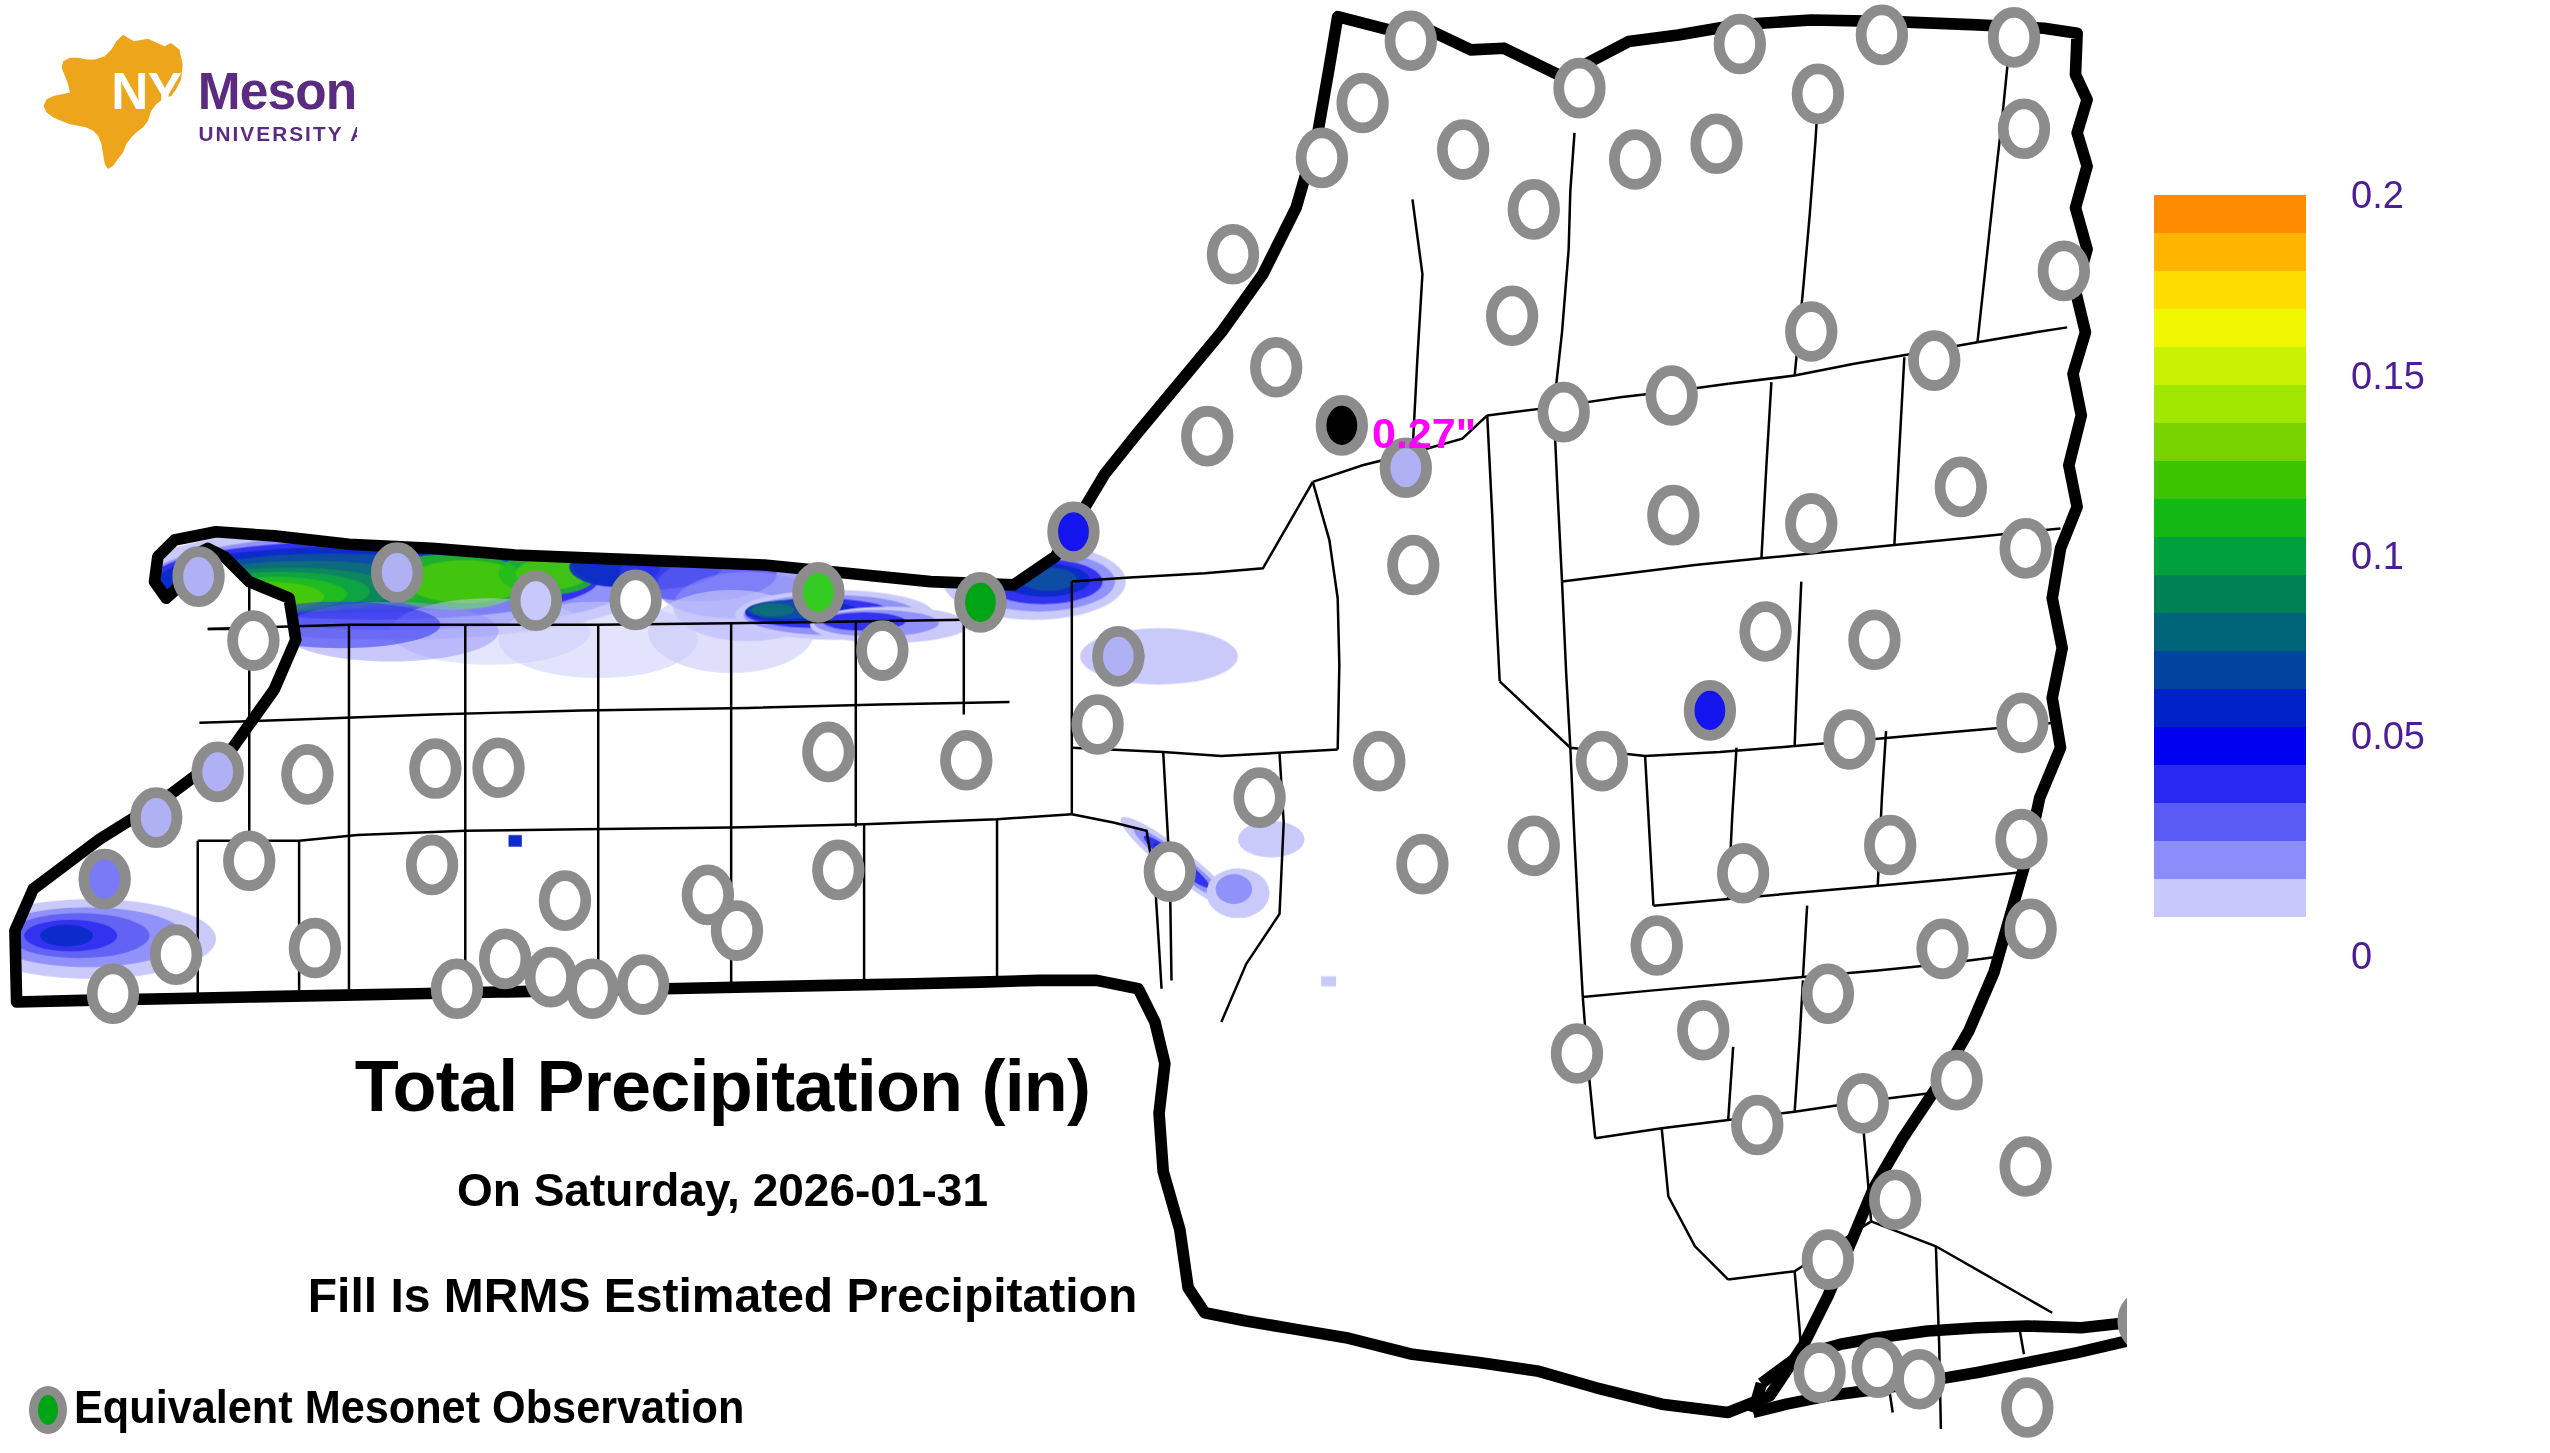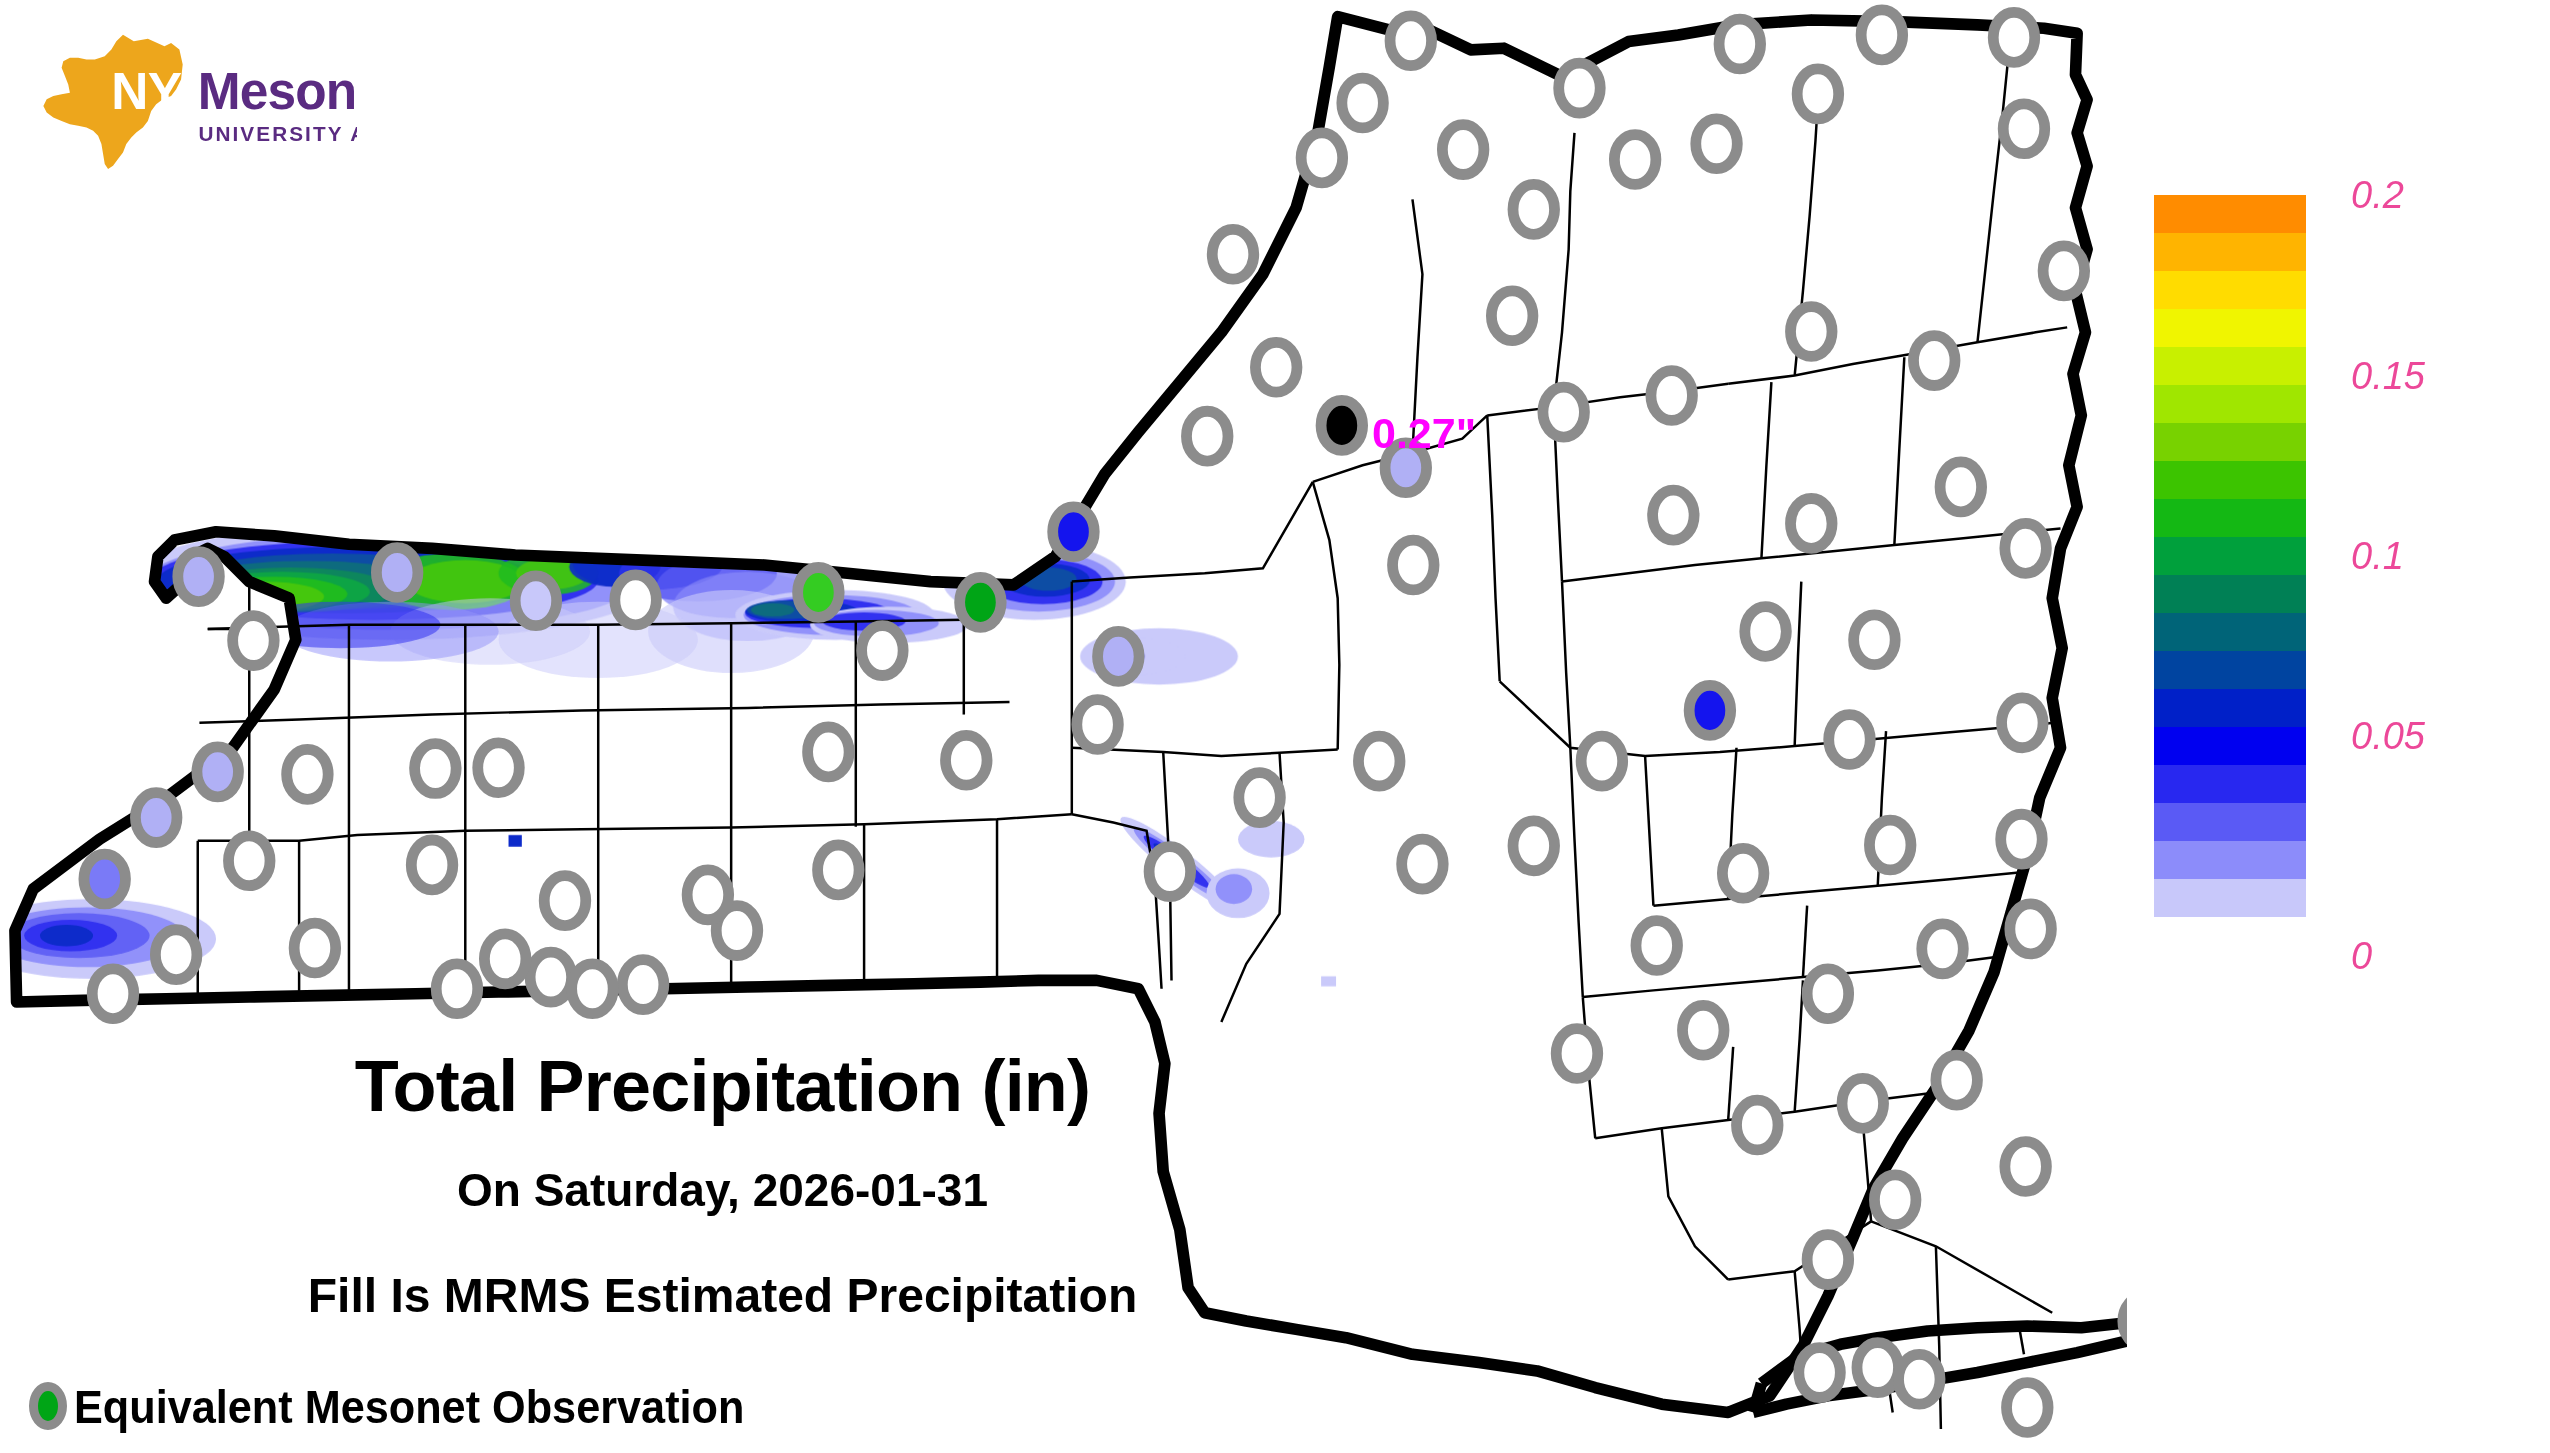--- a/index.html
+++ b/index.html
@@ -17,34 +17,34 @@
   .logo-uni{fill:#5a2b81;font-family:"Liberation Sans", sans-serif;font-weight:bold;
             font-size:25px;letter-spacing:2.5px;}
 
   
   #mapwrap{position:absolute;left:0;top:0;width:2127px;height:1454px;}
   #mapsvg{display:block;}
 
   
   #colorbar{position:absolute;left:2154px;top:195px;width:152px;height:721px;}
   .cbband{width:100%;}
-  .cblabel{position:absolute;left:2351px;color:#ec4899;font-size:38px;
-           font-family:"Liberation Sans", sans-serif;white-space:nowrap;font-style:italic;}
+  .cblabel{position:absolute;left:2351px;color:#4c1d95;font-size:38px;
+           font-family:"Liberation Sans", sans-serif;white-space:nowrap;}
 
   
   .ttl{position:absolute;color:#000;font-weight:bold;text-align:center;
        font-family:"Liberation Sans", sans-serif;white-space:nowrap;}
   #title-main{left:0;top:1045px;width:1445px;font-size:72px;letter-spacing:-0.8px;}
   #title-sub1{left:0;top:1163px;width:1445px;font-size:46px;}
   #title-sub2{left:0;top:1268px;width:1445px;font-size:48px;}
 
   
   #legend{position:absolute;left:29px;top:1377px;height:58px;
           display:flex;align-items:center;}
-  .lg-item{display:flex;align-items:center;}
+  .lg-item{display:flex;align-items:flex-end;}
   .lg-gap{width:52px;}
   .lg-dot{width:38px;height:48px;border-radius:50%;
           border:9.1px solid #8c8c8c;box-sizing:border-box;flex:0 0 auto;}
   .lg-dot.green{background:#00a516;}
   .lg-dot.black{background:#000000;}
   .lg-txt{font-size:47px;font-weight:bold;color:#000;margin-left:6.6px;
           white-space:nowrap;font-family:"Liberation Sans", sans-serif;
           transform:scaleX(0.92);transform-origin:left center;}
 
   

